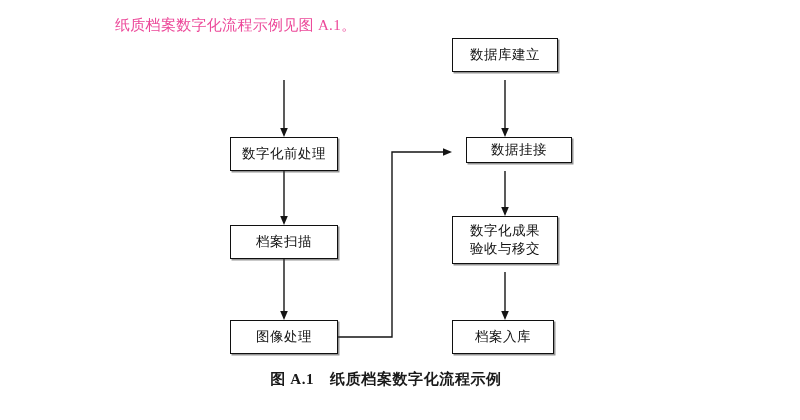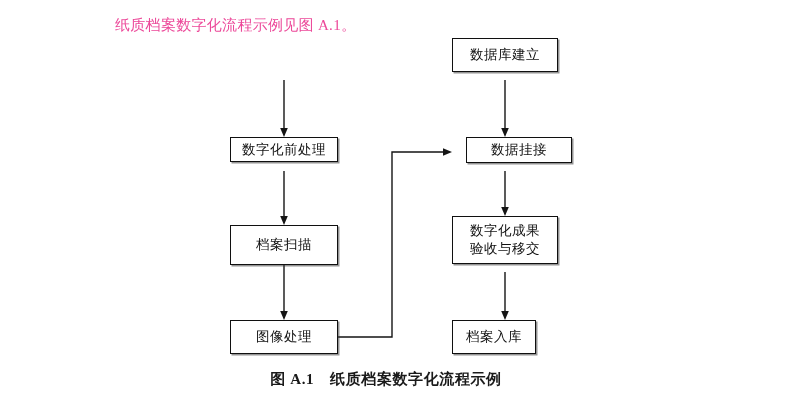--- a/index.html
+++ b/index.html
@@ -118,46 +118,46 @@
       <polygon points="505,320 501.2,311 508.8,311"></polygon>
     </g>
 
     <g>
       <path d="M 338 337 L 392 337 L 392 152 L 446 152"></path>
       <polygon points="452,152 443,148.2 443,155.8"></polygon>
     </g>
   </svg>
 
 
-  <div class="node" style="left:230px; top:137px; width:108px; height:25px;">
+  <div class="node" style="left:230px; top:137px; width:108px; height:34px;">
     <span>数字化前处理</span>
   </div>
 
-  <div class="node" style="left:230px; top:225px; width:108px; height:40px;">
+  <div class="node" style="left:230px; top:225px; width:108px; height:34px;">
     <span>档案扫描</span>
   </div>
 
   <div class="node" style="left:230px; top:320px; width:108px; height:34px;">
     <span>图像处理</span>
   </div>
 
   <div class="node" style="left:452px; top:38px; width:106px; height:34px;">
     <span>数据库建立</span>
   </div>
 
   <div class="node" style="left:451px; top:137px; width:106px; height:26px;margin-left:15px;">
     <span>数据挂接</span>
   </div>
 
   <div class="node" style="left:452px; top:216px; width:106px; height:48px;">
     <span>数字化成果</span>
     <span class="line2">验收与移交</span>
   </div>
 
-  <div class="node" style="left:452px; top:320px; width:84px; height:34px;">
+  <div class="node" style="left:452px; top:320px; width:102px; height:34px;">
     <span>档案入库</span>
   </div>
 
   <div class="caption">
     <span>图 A.1</span><span class="cap-gap"></span><span>纸质档案数字化流程示例</span>
   </div>
 
 </div>
 
 </body></html>

